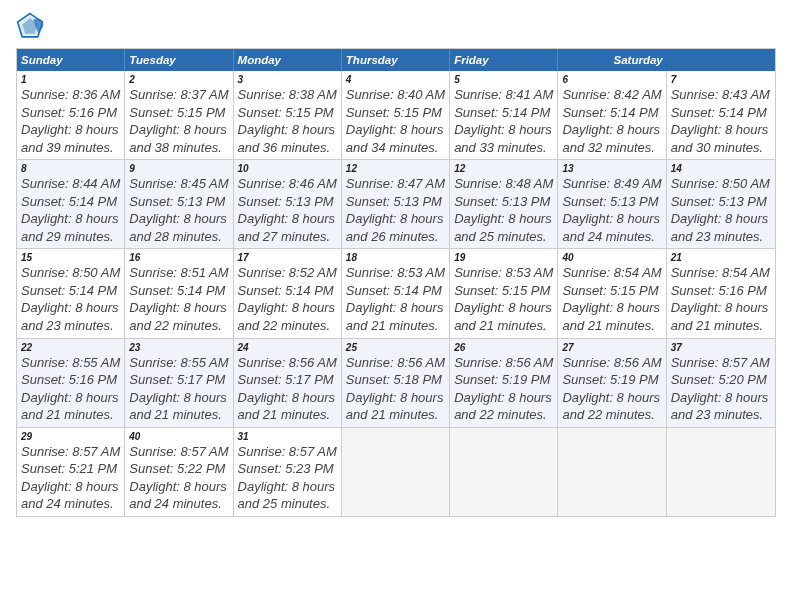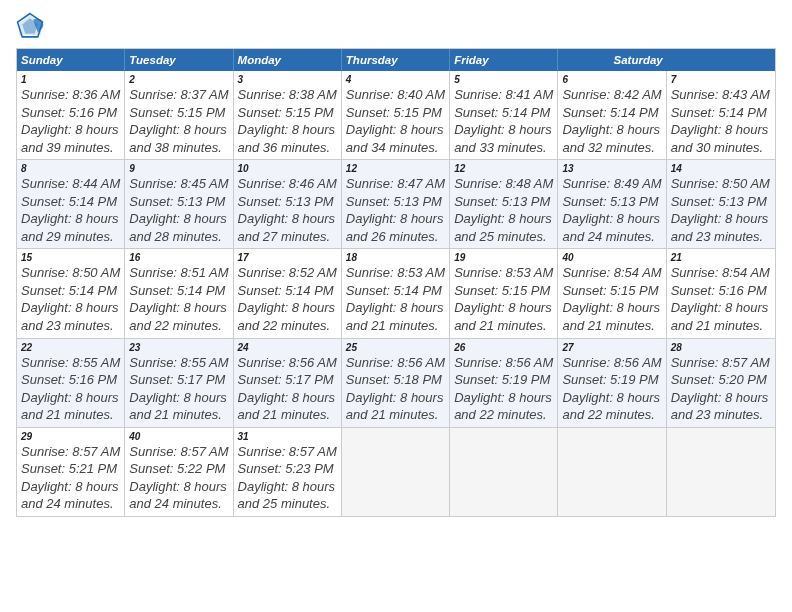--- a/index.html
+++ b/index.html
@@ -267,21 +267,21 @@
           </div>
           <div class="cal-cell">
             <span class="day-num">26</span>
             <div class="day-detail">Sunrise: 8:56 AM<br>Sunset: 5:19 PM<br>Daylight: 8 hours and 22 minutes.</div>
           </div>
           <div class="cal-cell">
             <span class="day-num">27</span>
             <div class="day-detail">Sunrise: 8:56 AM<br>Sunset: 5:19 PM<br>Daylight: 8 hours and 22 minutes.</div>
           </div>
           <div class="cal-cell">
-            <span class="day-num">28</span>
+            <span class="day-num">37</span>
             <div class="day-detail">Sunrise: 8:57 AM<br>Sunset: 5:20 PM<br>Daylight: 8 hours and 23 minutes.</div>
           </div>
         </div>
         <div class="cal-row">
           <div class="cal-cell">
             <span class="day-num">29</span>
             <div class="day-detail">Sunrise: 8:57 AM<br>Sunset: 5:21 PM<br>Daylight: 8 hours and 24 minutes.</div>
           </div>
           <div class="cal-cell">
             <span class="day-num">40</span>

